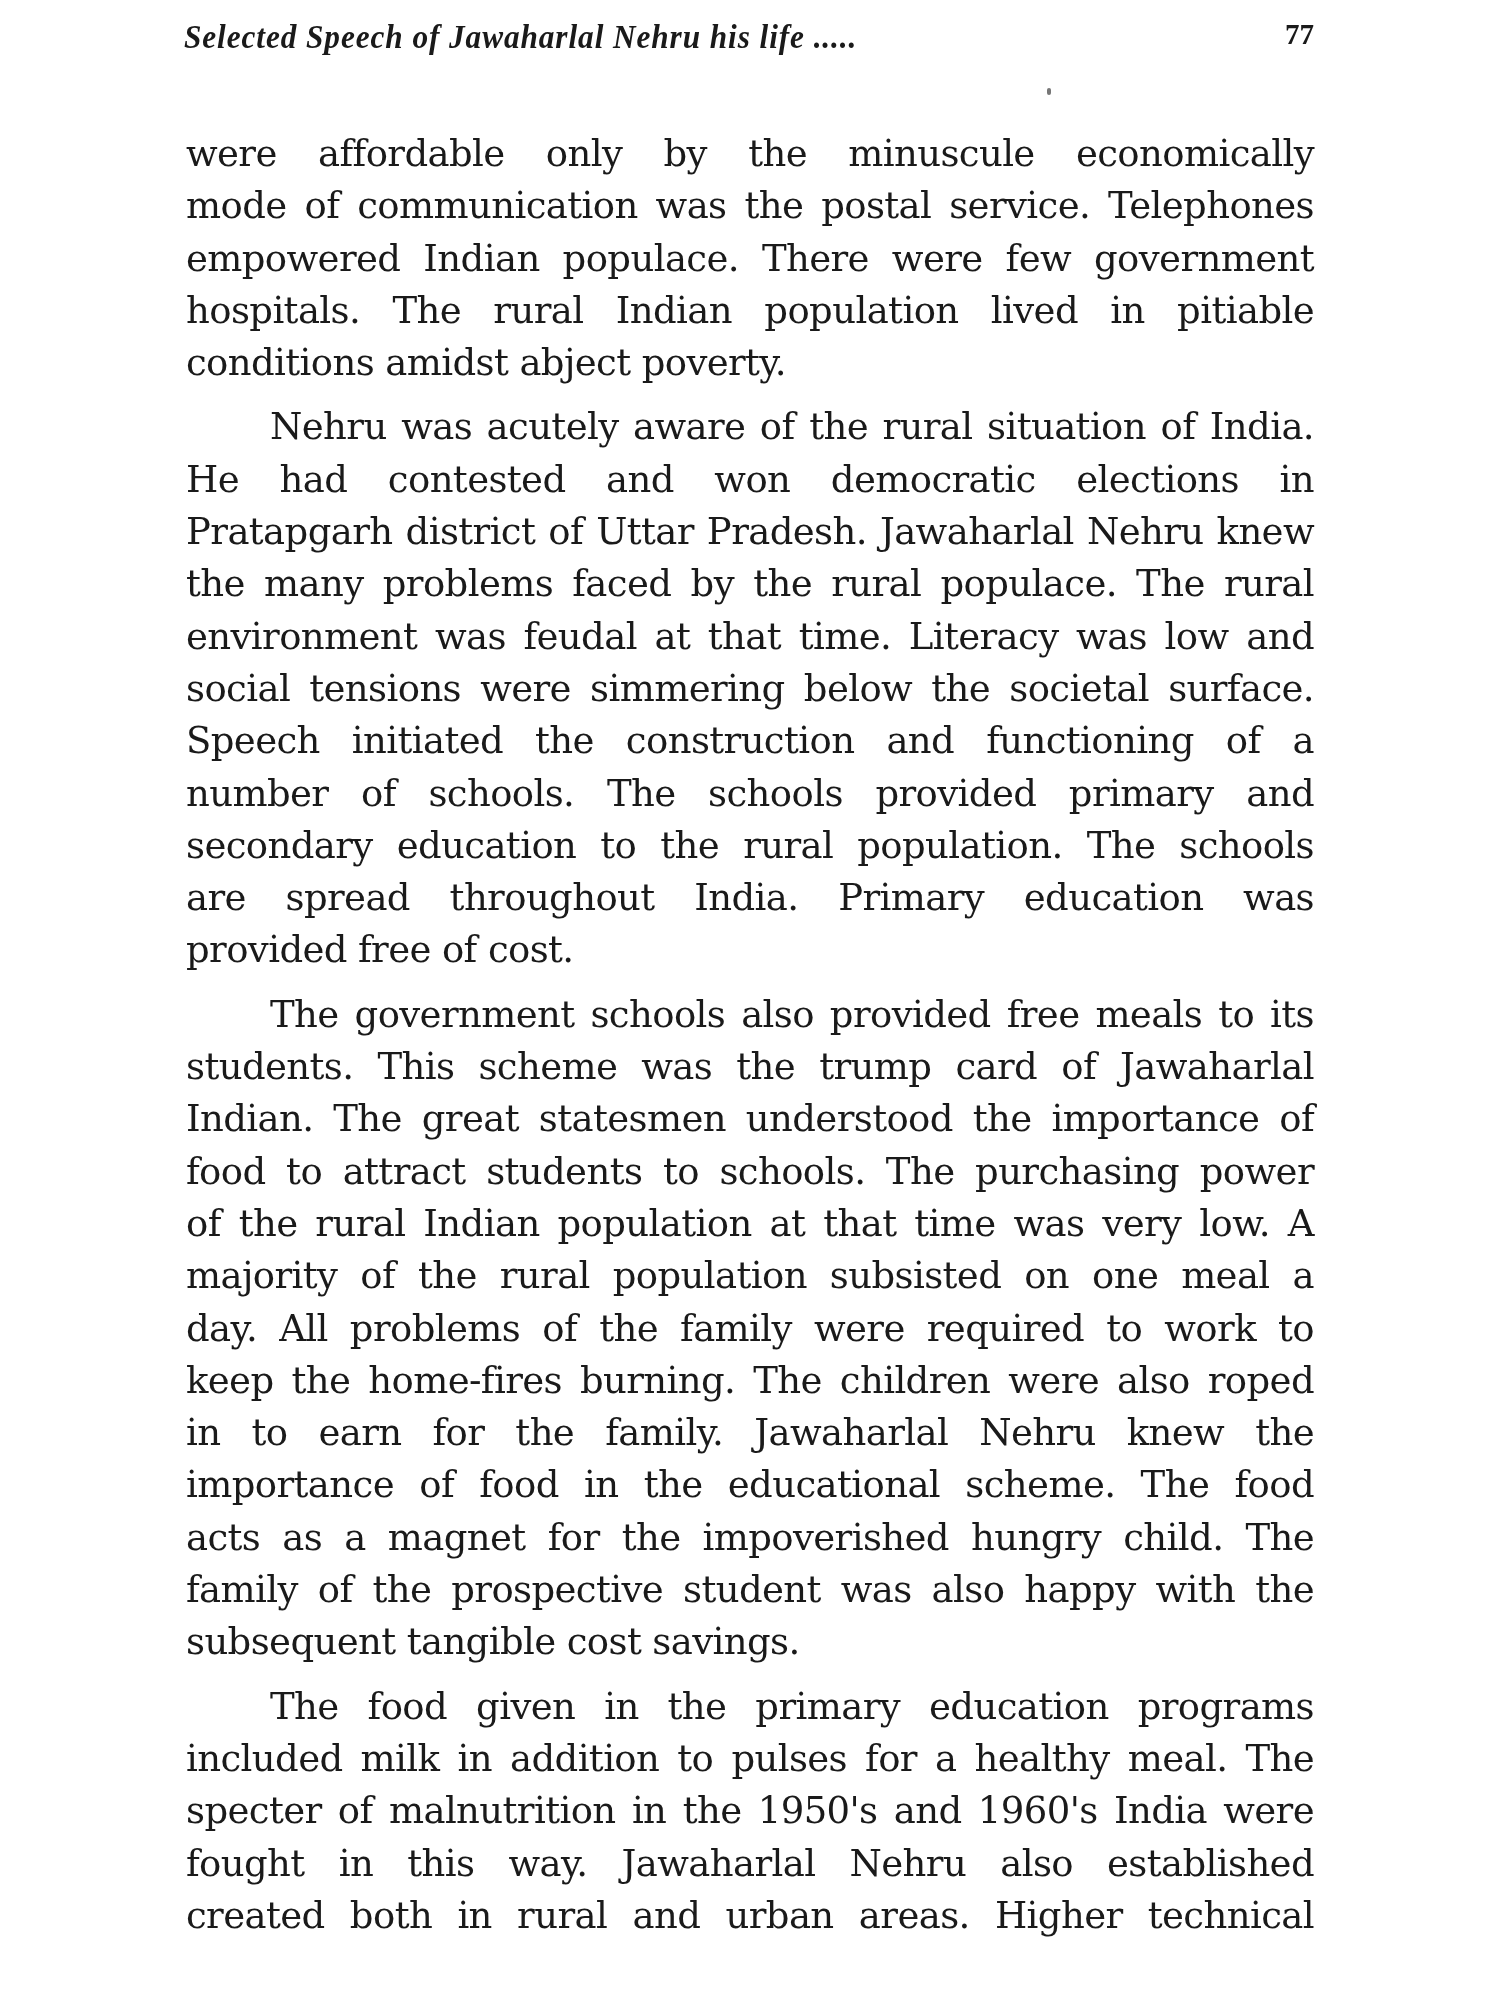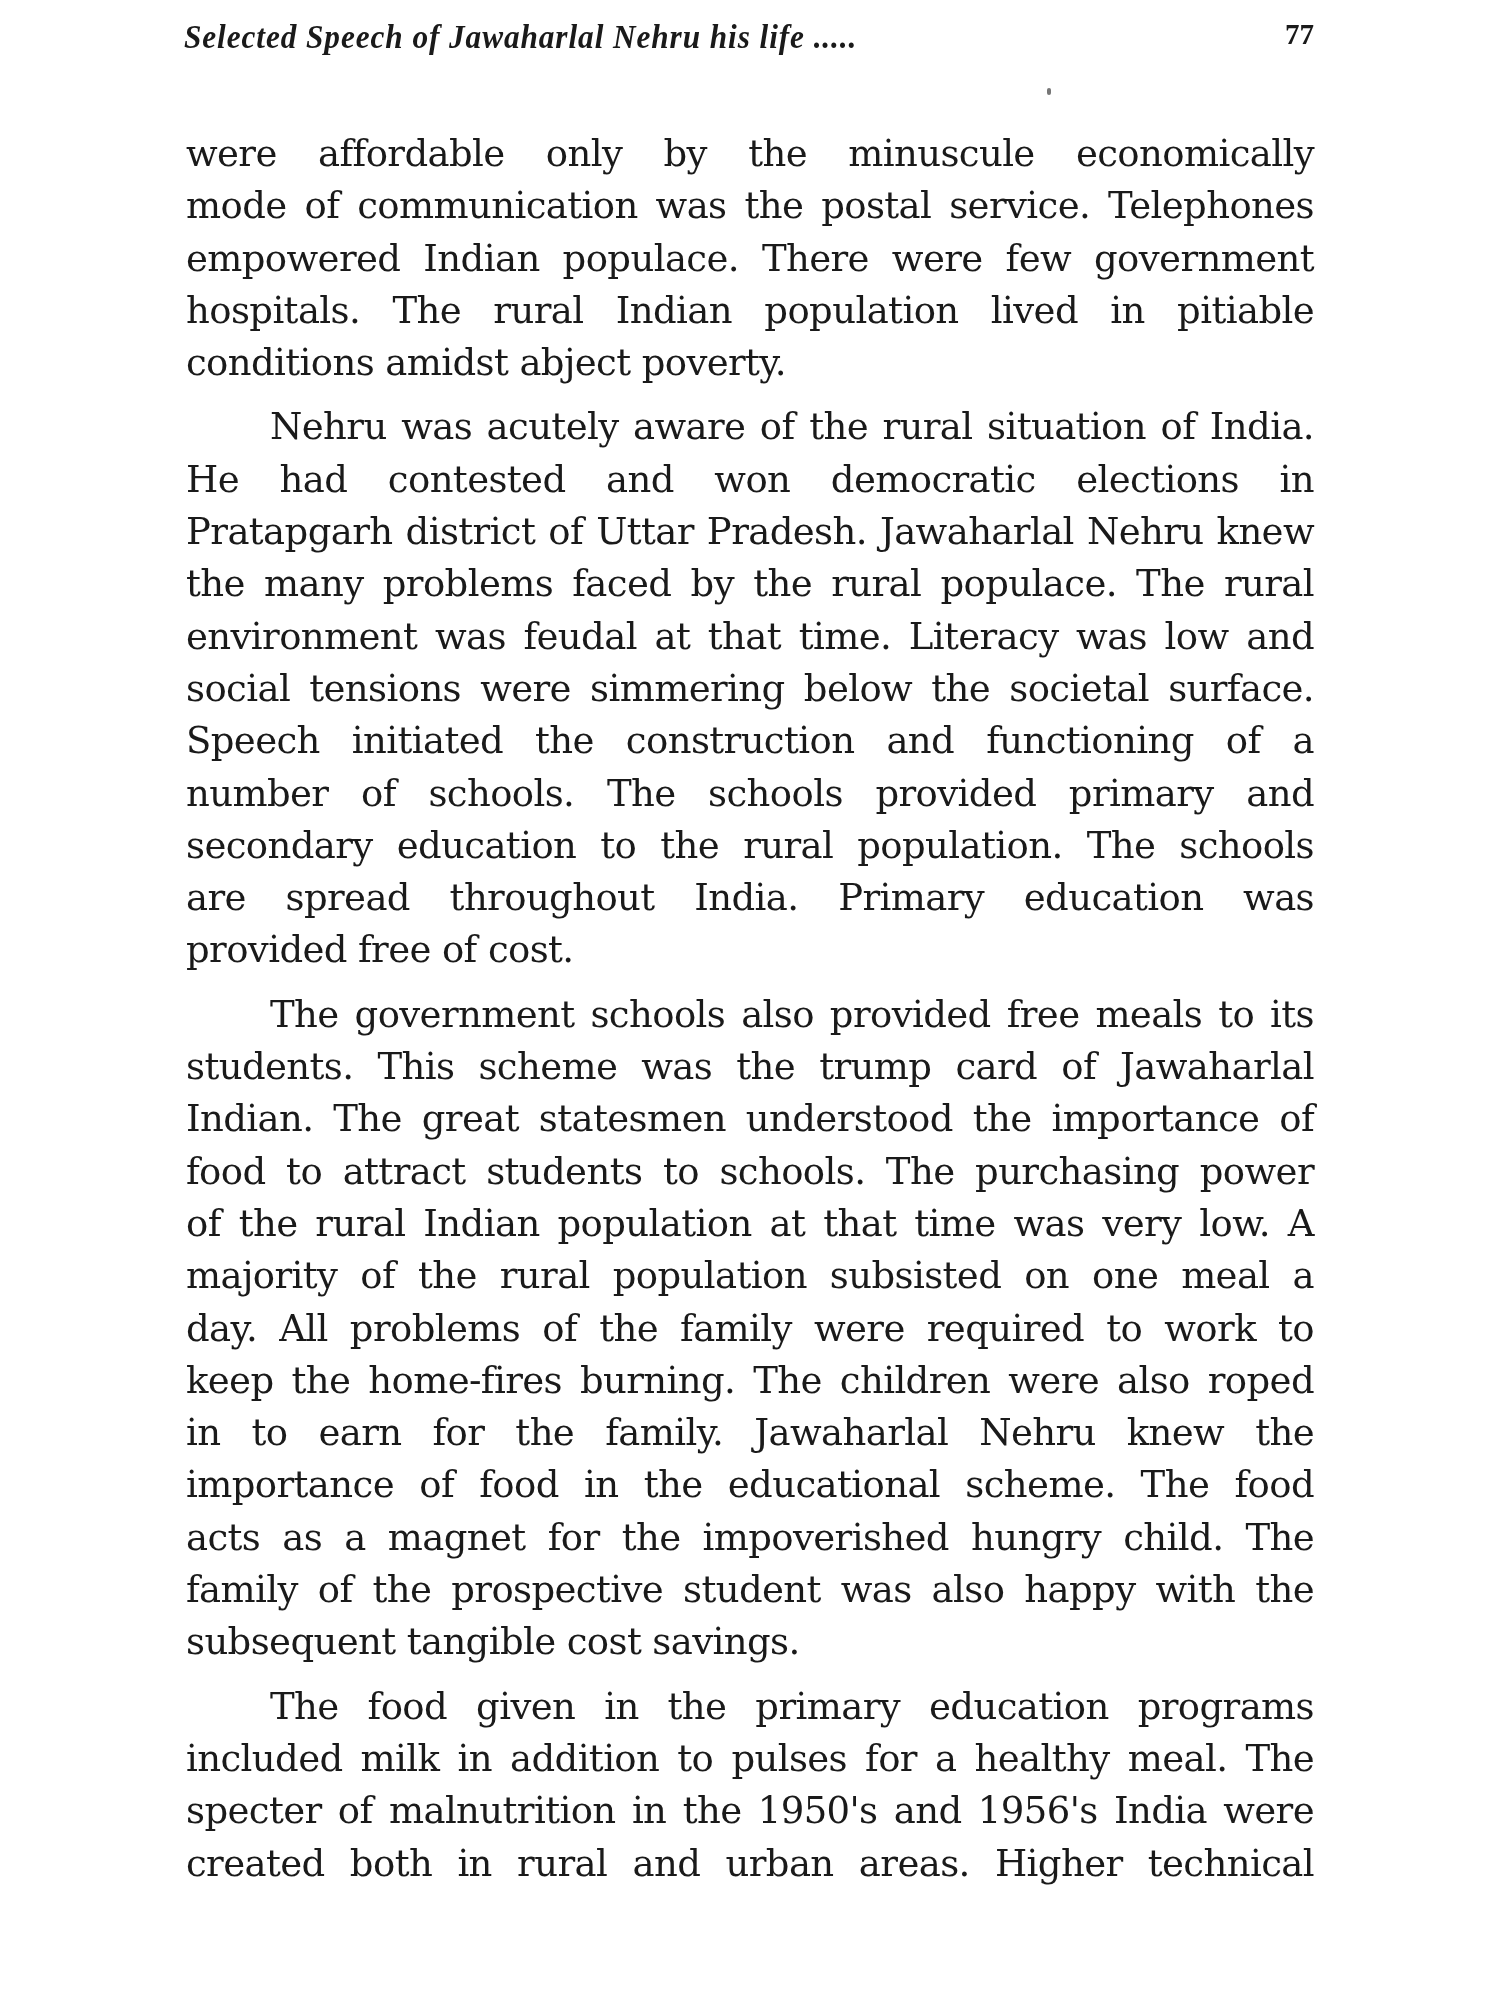--- a/index.html
+++ b/index.html
@@ -58,16 +58,17 @@
       <span class="line">in to earn for the family. Jawaharlal Nehru knew the</span>
       <span class="line">importance of food in the educational scheme. The food</span>
       <span class="line">acts as a magnet for the impoverished hungry child. The</span>
       <span class="line">family of the prospective student was also happy with the</span>
       <span class="line last">subsequent tangible cost savings.</span>
     </div>
     <div class="para-gap"></div>
     <div>
       <span class="line indent">The food given in the primary education programs</span>
       <span class="line">included milk in addition to pulses for a healthy meal. The</span>
-      <span class="line">specter of malnutrition in the 1950's and 1956's India were</span>
+      <span class="line">specter of malnutrition in the 1950's and 1960's India were</span>
+      <span class="line">fought in this way. Jawaharlal Nehru also established</span>
       <span class="line">created both in rural and urban areas. Higher technical</span>
     </div>
   </div>
 
 </body></html>

